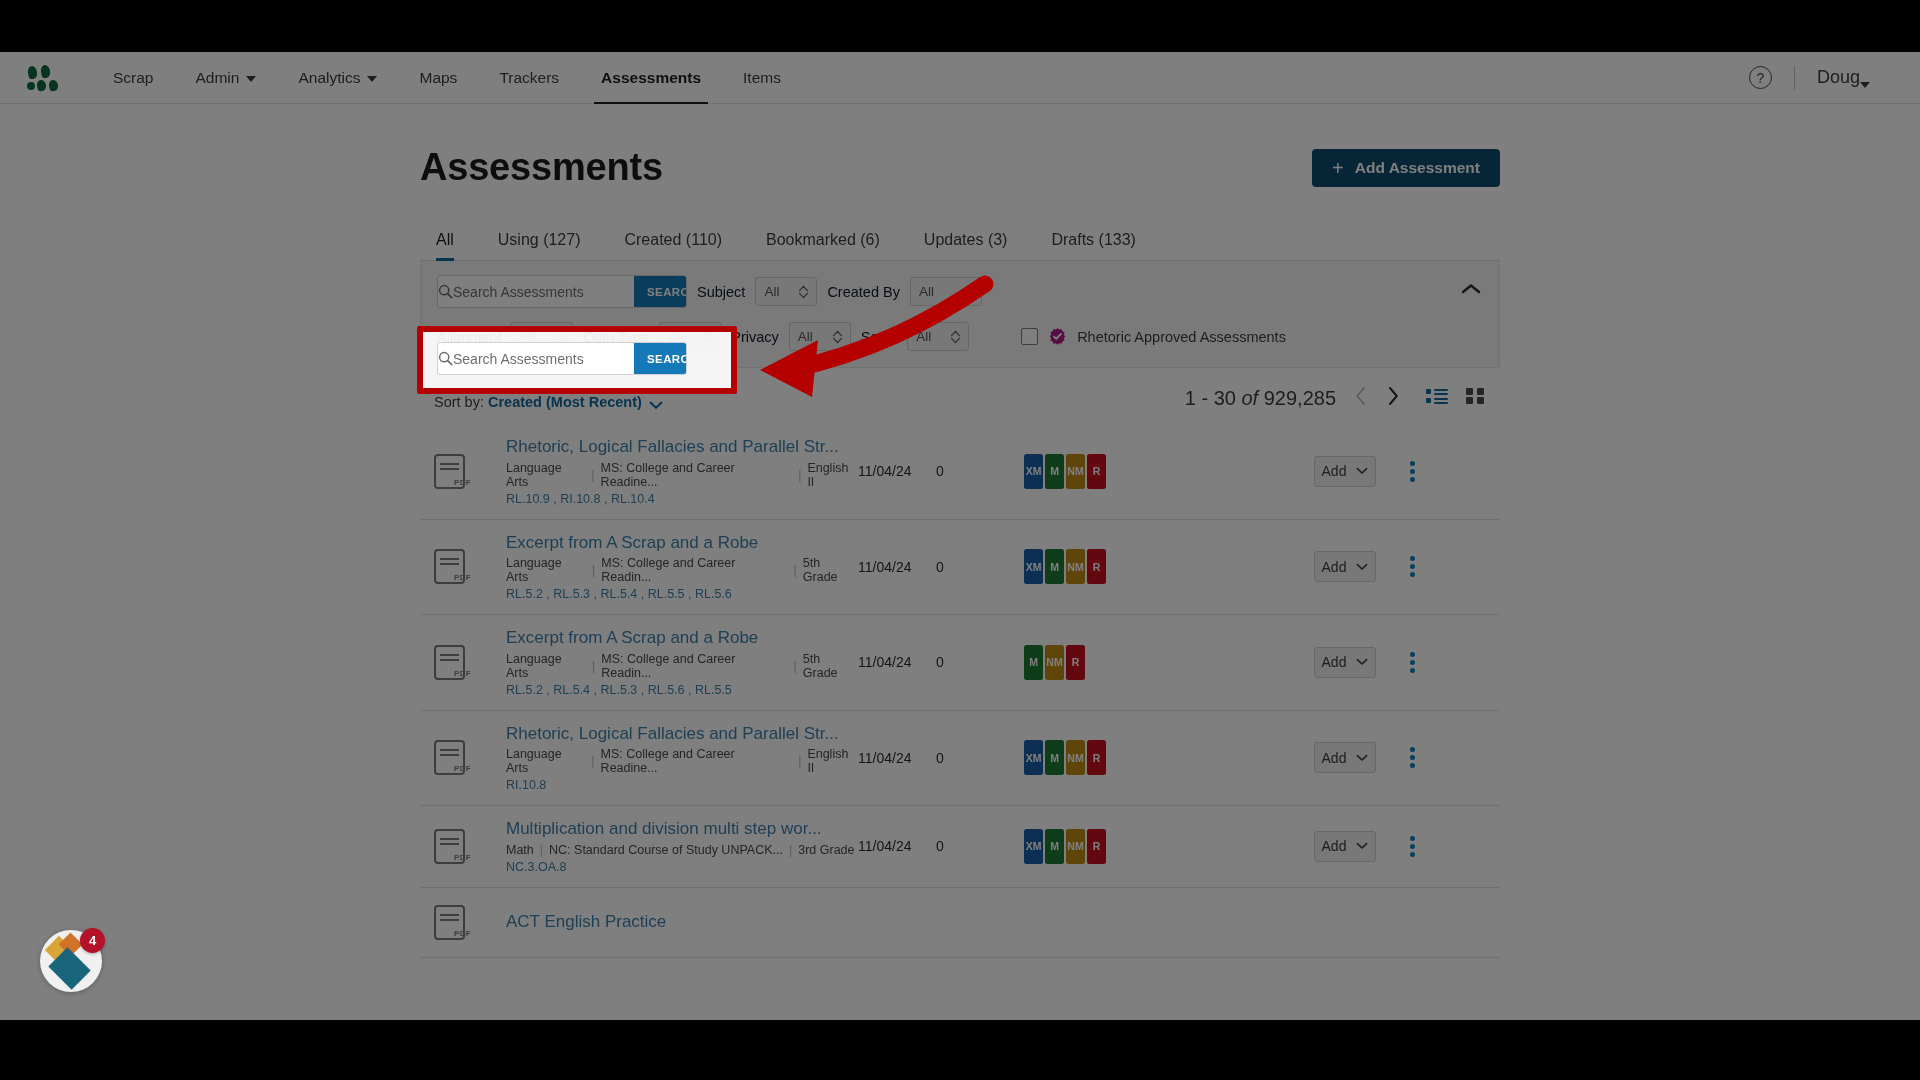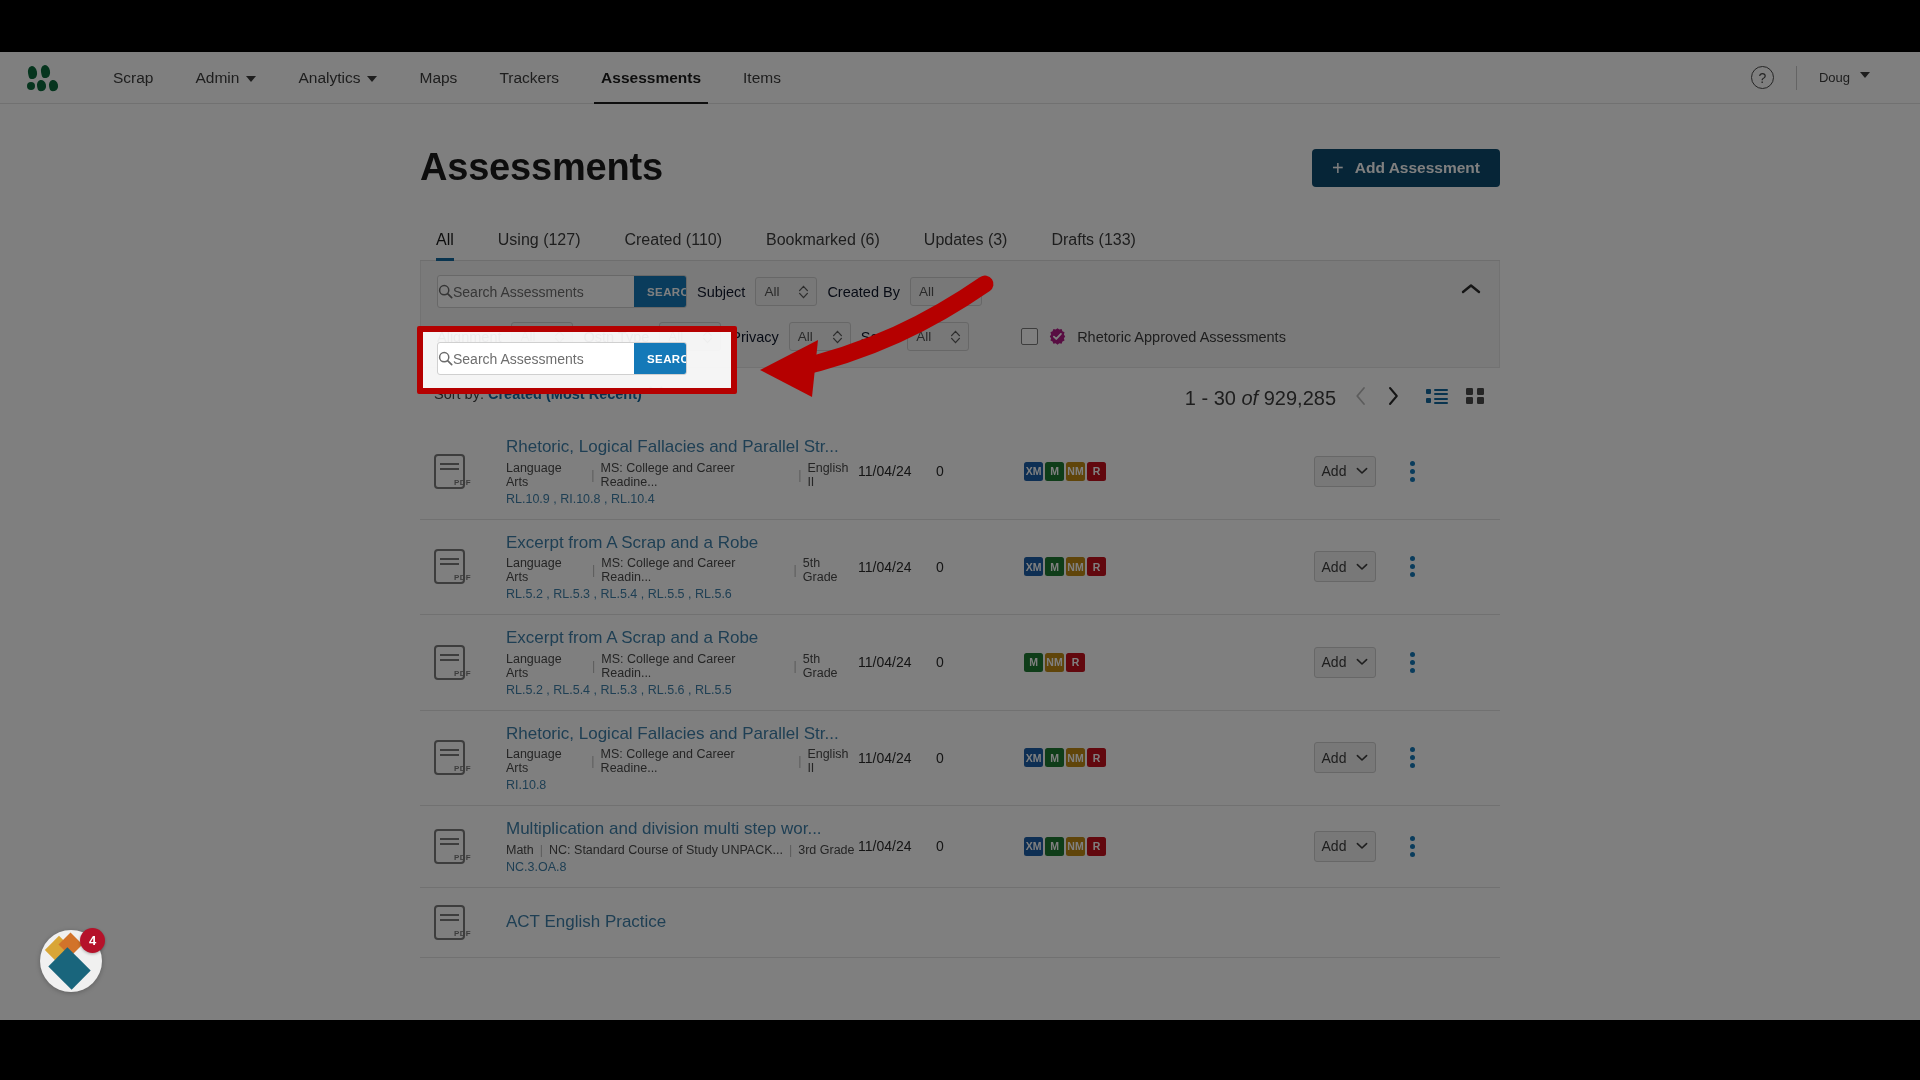--- a/index.html
+++ b/index.html
@@ -61,21 +61,21 @@
     border-right: 5px solid transparent; border-top: 6px solid #3d3d3d;
     margin-top: 2px;
   }
   .nav-right { margin-left: auto; display: flex; align-items: center; gap: 0; padding-right: 24px;}
   .helpicon {
     width: 23px; height: 23px; border: 1.6px solid #4a4a4a; border-radius: 50%;
     display: flex; align-items: center; justify-content: center;
     font-size: 14px; color: #4a4a4a; cursor: pointer;
   }
   .nav-sep { width: 1px; height: 24px; background: #c9c9c9; margin: 0 22px; }
-  .username { font-size: 13px; color: #3d3d3d; display: flex; align-items: flex-start; gap: 10px; cursor: pointer;}
+  .username { font-size: 18px; color: #3d3d3d; display: flex; align-items: flex-end; gap: 0; cursor: pointer;}
 
   
   #page { position: relative; padding: 0; }
   #content { width: 1080px; margin: 0 auto; position: relative; }
 
   .page-head { display: flex; align-items: center; padding-top: 42px; }
   .page-title { font-size: 38px; font-weight: bold; color: #1a1a1a; letter-spacing: -0.2px;}
   .btn-primary {
     margin-left: auto;
     background: #0c4a6e; color: #fff; border: none; border-radius: 4px;
@@ -141,21 +141,21 @@
     width: 17px; height: 17px; border: 1.5px solid #7a7a7a; border-radius: 2px;
     background: #fff; cursor: pointer; flex: none;
   }
   .badge-ico { width: 19px; height: 19px; flex: none; }
   .dapprove { font-size: 14.5px; color: #3d3d3d; }
   .collapse-chev {
     position: absolute; right: 18px; top: 20px; cursor: pointer;
   }
 
   
-  .sortbar { display: flex; align-items: flex-start; padding: 18px 14px 14px 14px; }
+  .sortbar { display: flex; align-items: flex-end; padding: 18px 14px 14px 14px; }
   .sortby { font-size: 14.5px; color: #3d3d3d; }
   .sortval { font-size: 14.5px; color: #13689e; font-weight: bold; cursor: pointer; margin-left: 4px;}
   .pager { margin-left: auto; display: flex; align-items: center; gap: 18px; }
   .pagetext { font-size: 20px; color: #3d3d3d; }
   .pagetext em { font-style: italic; }
   .chv { cursor: pointer; }
   .viewicons { display: flex; align-items: center; gap: 18px; margin-left: 8px;}
 
   
   .tbl { width: 100%; }
@@ -187,21 +187,21 @@
     position: absolute; bottom: 2px; left: 0; right: 0; text-align: center;
     font-size: 8px; font-weight: bold; color: #7b7b7b; letter-spacing: .3px; margin-left: 20px;
   }
   .rname { font-size: 17px; color: #3e7fa8; line-height: 1.15; cursor: pointer; }
   .rmeta { font-size: 12.5px; color: #4a4a4a; margin-top: 4px; display: flex; align-items: center; flex-wrap: nowrap;}
   .rmeta .sep { color: #b9b9b9; margin: 0 6px; }
   .rstd { font-size: 12.5px; color: #3e7fa8; margin-top: 3px; cursor: pointer; }
   .rcreated, .rused { font-size: 14px; color: #2b2b2b; }
   .levels { display: flex; gap: 2px; }
   .lv {
-    width: 19px; height: 19px; border-radius: 2.5px; color: #fff;
+    width: 19px; height: 35px; border-radius: 2.5px; color: #fff;
     font-size: 10.5px; font-weight: bold;
     display: flex; align-items: center; justify-content: center;
   }
   .lv.xm { background: #1c5fa8; }
   .lv.m  { background: #1e7a32; }
   .lv.nm { background: #c08a14; }
   .lv.r  { background: #c5101c; }
   .addbtn {
     height: 31px; min-width: 62px; background: #f0f0f0; border: 1px solid #cfcfcf;
     border-radius: 3px; display: flex; align-items: center; justify-content: center;

